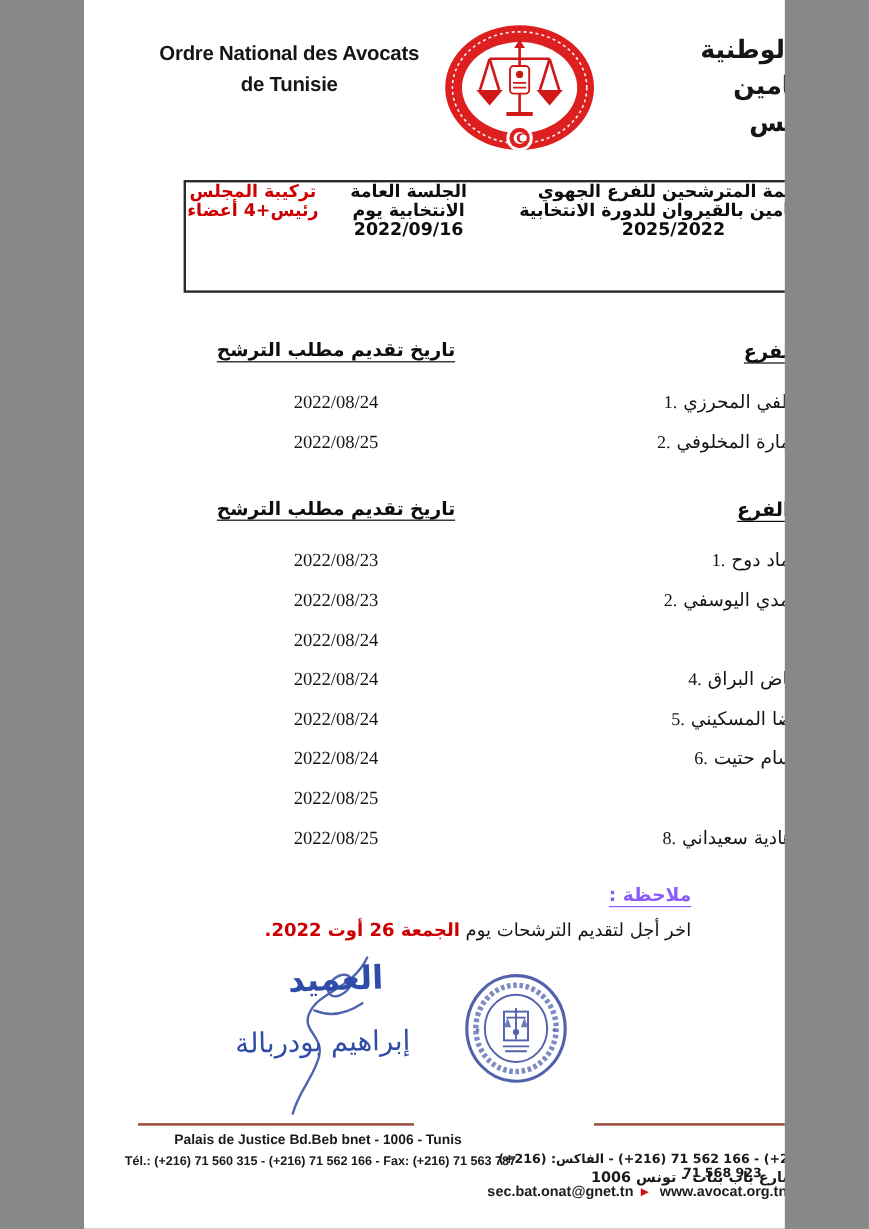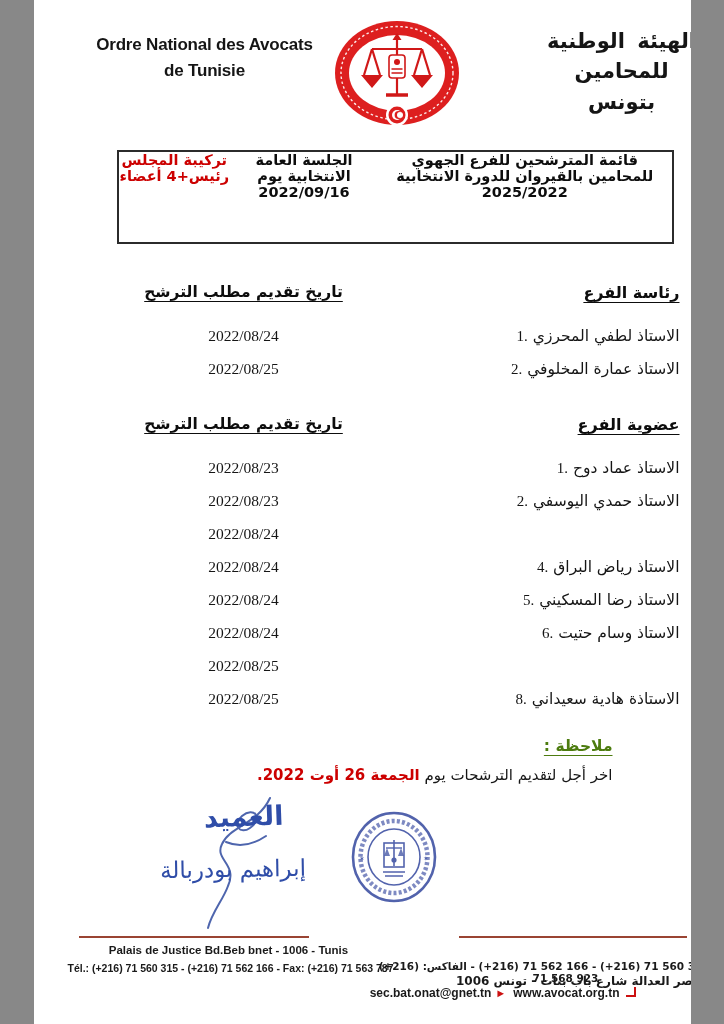--- a/index.html
+++ b/index.html
@@ -1,16 +1,16 @@
 <!DOCTYPE html>
 <html style="--accent_red: #dd1f1f; --note_red: #cc0000; --signature_blue: #2f4da8; --stamp_blue: #4456a6; --rule_maroon: #9a4433;"><head>
 <meta charset="utf-8">
 <style>
   html,body{margin:0;padding:0;background:#888;}
-  #page{position:relative;width:657px;height:1024px;background:#ffffff;margin:0 auto;overflow:hidden;
+  #page{position:relative;width:584px;height:1024px;background:#ffffff;margin:0 auto;overflow:hidden;
         font-family:"Liberation Serif",serif;color:#111;}
   .abs{position:absolute;}
   .ar{font-family:"DejaVu Sans",sans-serif;}
 
   
   #org-fr{left:52px;top:32px;width:238px;text-align:center;
           font-family:"Liberation Sans",sans-serif;font-weight:bold;font-size:17px;
           line-height:1.5;letter-spacing:-0.2px;color:#151515;}
   #org-ar{left:468px;top:26px;width:240px;text-align:center;direction:rtl;
           font-weight:bold;font-size:21px;line-height:1.45;color:#151515;word-spacing:5px;}
@@ -31,21 +31,21 @@
   .colhdr{font-weight:bold;font-size:15.5px;text-decoration:underline;text-underline-offset:4px;color:#0d0d0d;}
   .sechdr{font-weight:bold;font-size:16px;text-decoration:underline;text-underline-offset:4px;color:#0d0d0d;}
   .num{font-family:"Liberation Serif",serif;font-size:15px;margin-right:5px;color:#151515;}
   .cand{font-size:15.5px;color:#151515;direction:rtl;unicode-bidi:isolate;}
   .date{font-family:"Liberation Serif",serif;font-size:15.5px;color:#151515;}
   #section-presidency{top:283px;}
   #section-membership{top:415px;}
 
   
   #note-title{right:78px;top:737px;direction:rtl;font-weight:bold;font-size:15.5px;
-              text-decoration:underline;text-underline-offset:4px;color:#4d7c0f;}
+              text-decoration:underline;text-underline-offset:4px;color:#8b5cf6;}
   #note-line{right:78px;top:766px;width:420px;direction:rtl;text-align:right;font-size:15px;color:#151515;}
   #note-line .red{color:var(--note_red,#cc0000);font-weight:bold;}
 
   
   #sig-title{left:170px;top:801px;font-size:27px;font-weight:bold;color:var(--signature_blue,#2f4da8);
              transform:rotate(-2deg);direction:rtl;}
   #sig-name{left:126px;top:856px;font-size:23px;color:var(--signature_blue,#2f4da8);
             transform:rotate(-1deg);direction:rtl;}
   #sig-squiggle{left:148px;top:790px;pointer-events:none;}
   #stamp{left:316px;top:810px;filter:blur(0.5px);opacity:.92;}

